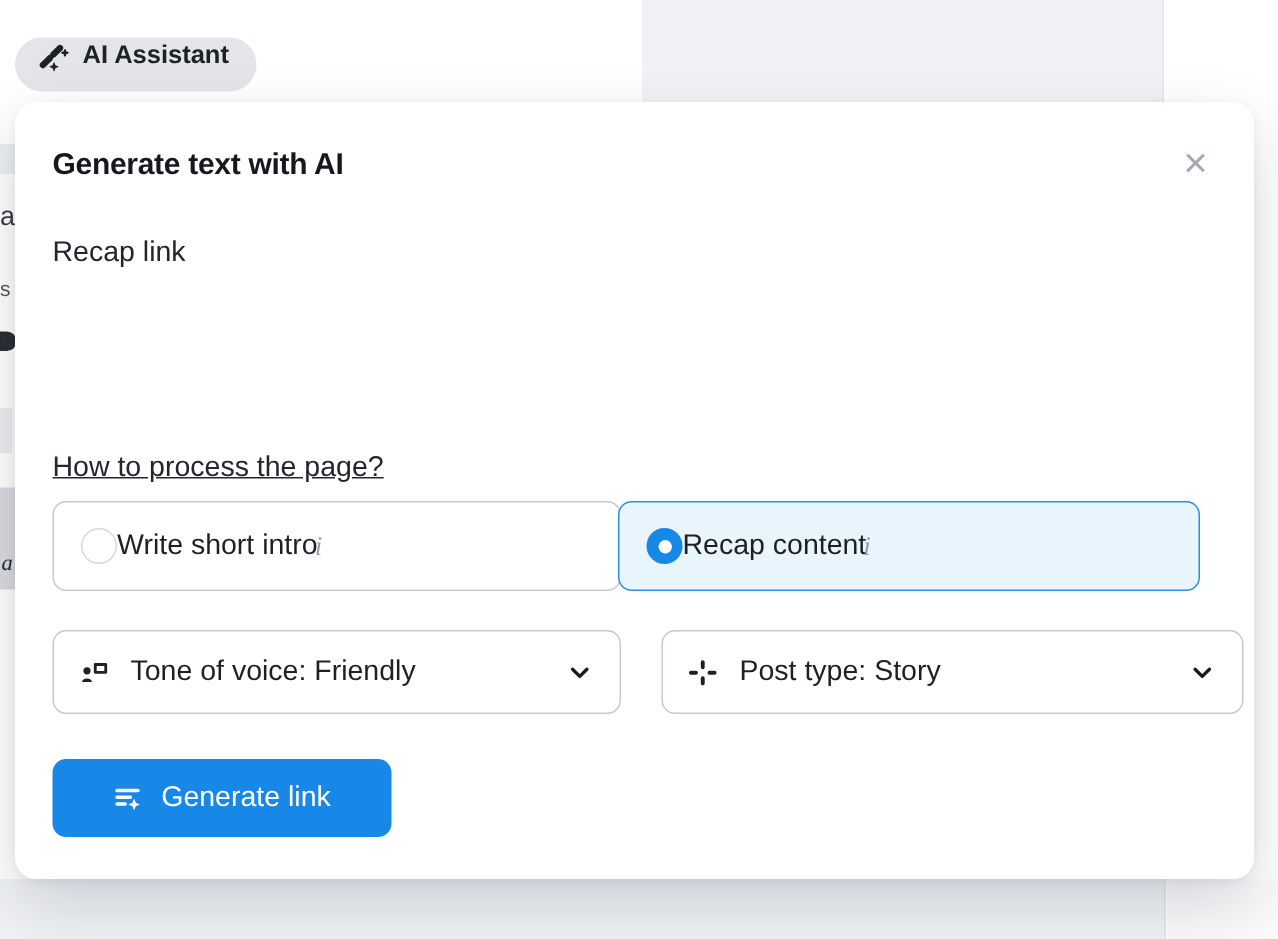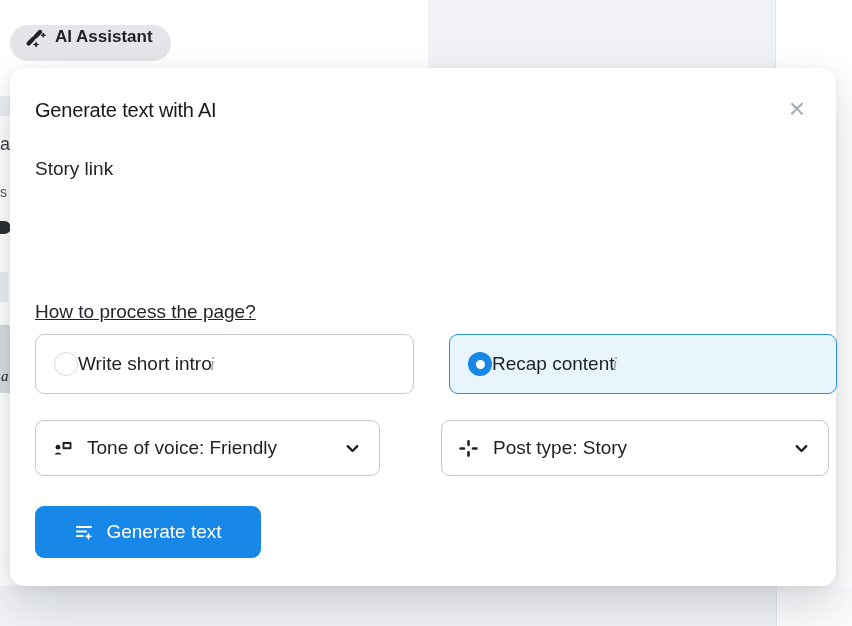--- a/index.html
+++ b/index.html
@@ -37,21 +37,21 @@
   .ai-pill svg { display: block; }
 
   
   .modal {
     position: absolute; left: 10px; top: 68px; width: 826px; height: 518px;
     background: #ffffff; border-radius: 14px;
     box-shadow: 0 18px 44px rgba(18, 24, 38, 0.16), 0 2px 8px rgba(18, 24, 38, 0.06);
   }
   .modal-title {
     position: absolute; left: 25px; top: 31px;
-    font-size: 20px; font-weight: 400; color: #16181d; letter-spacing: -0.2px;
+    font-size: 20px; font-weight: 700; color: #16181d; letter-spacing: -0.2px;
   }
   .close-btn {
     position: absolute; right: 22px; top: 24px; width: 34px; height: 34px;
     background: none; border: none; cursor: pointer;
     font-size: 28px; line-height: 30px; color: #a4a9b1; font-family: "Liberation Sans", sans-serif;
   }
   .field-label {
     position: absolute; left: 25px; font-size: 19px; color: #23262c;
   }
   .lbl-pagelink { top: 90px; }
@@ -64,21 +64,21 @@
   }
 
   
   .option {
     position: absolute; top: 266px; height: 60px;
     background: #ffffff; border: 1px solid #c5c8ce; border-radius: 9px;
     display: flex; align-items: center; padding: 0 18px; gap: 0; cursor: pointer;
     font-family: "Liberation Sans", sans-serif; font-size: 19px; color: #1d2025;
   }
   .option-1 { left: 25px; width: 379px; }
-  .option-2 { left: 439px; width: 388px; }
+  .option-2 { left: 402px; width: 388px; }
   .option.selected {
     background: #e9f5fd; border: 1.5px solid #2e8fe0;
   }
   .radio {
     width: 24px; height: 24px; border-radius: 50%;
     border: 1.5px solid #d5d8dc; background: #ffffff; flex: 0 0 auto;
     display: flex; align-items: center; justify-content: center;
   }
   .radio.checked { border: none; background: #1788e8; }
   .radio .dot { width: 9px; height: 9px; border-radius: 50%; background: #ffffff; }
@@ -87,21 +87,21 @@
     font-size: 18px; color: #999fa6; margin-left: -2px; padding-top: 1px;
   }
 
   
   .dropdown {
     position: absolute; top: 352px; height: 56px;
     background: #ffffff; border: 1px solid #c5c8ce; border-radius: 9px;
     display: flex; align-items: center; padding: 0 18px 0 16px; gap: 14px; cursor: pointer;
     font-family: "Liberation Sans", sans-serif; font-size: 19px; color: #1d2025;
   }
-  .dd-1 { left: 25px; width: 345px; }
+  .dd-1 { left: 25px; width: 379px; }
   .dd-2 { left: 415px; width: 388px; margin-left: 16px; }
   .dropdown .chev { margin-left: auto; display: flex; }
   .dropdown svg { display: block; flex: 0 0 auto; }
 
   
   .generate-btn {
     position: absolute; left: 25px; top: 438px; width: 226px; height: 52px;
     background: #1788e8; border: none; border-radius: 9px; cursor: pointer;
     display: flex; align-items: center; justify-content: center; gap: 11px;
     font-family: "Liberation Sans", sans-serif; font-size: 19px; font-weight: 500; color: #ffffff;
@@ -135,21 +135,21 @@
       </svg>
     </span>
     <span>AI Assistant</span>
   </button>
 
   <div class="modal">
 
     <div class="modal-title">Generate text with AI</div>
     <button class="close-btn">×</button>
 
-    <div class="field-label lbl-pagelink">Story link</div>
+    <div class="field-label lbl-pagelink">Recap link</div>
 
     <div class="field-label lbl-process">How to process the page?</div>
 
     <div class="option option-1">
       <span class="radio"></span>
       <span>Write short intro</span>
       <span class="info-i">i</span>
     </div>
 
     <div class="option option-2 selected">
@@ -190,17 +190,17 @@
       </span>
     </div>
 
     <button class="generate-btn">
       <span>
         <svg width="21" height="21" viewBox="0 0 21 21" fill="none">
           <path d="M3 5 h14 M3 9.5 h9 M3 14 h5.5" stroke="#ffffff" stroke-width="2.2" stroke-linecap="round"></path>
           <path d="M14.4 10.4 l1.15 2.75 2.75 1.15 -2.75 1.15 -1.15 2.75 -1.15-2.75 -2.75-1.15 2.75-1.15 z" fill="#ffffff"></path>
         </svg>
       </span>
-      <span>Generate text</span>
+      <span>Generate link</span>
     </button>
 
   </div>
 </div>
 
 </body></html>

